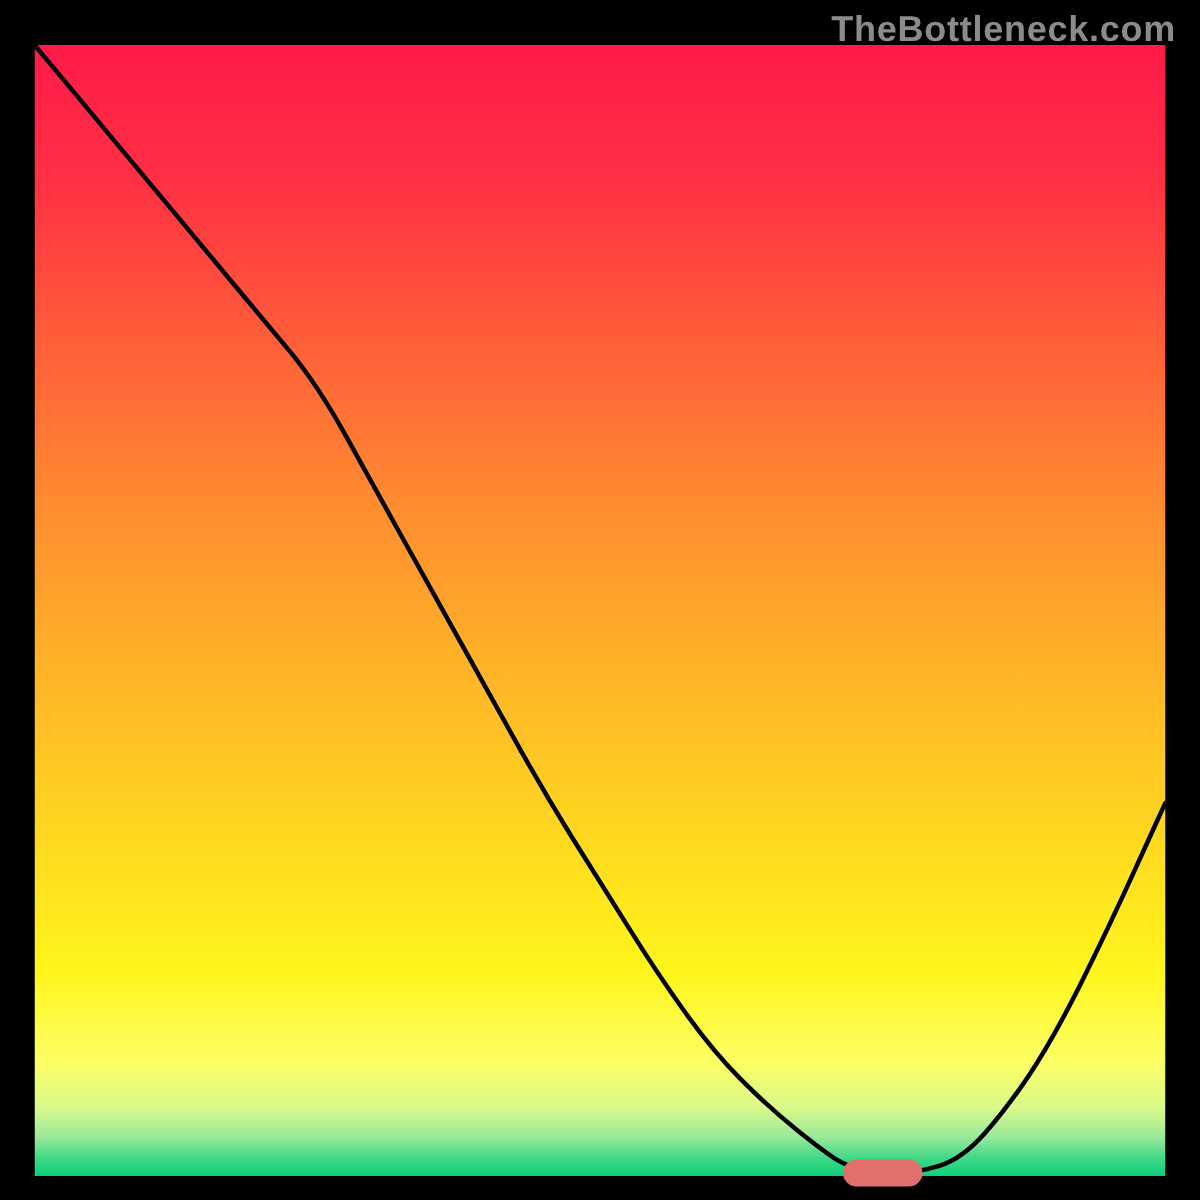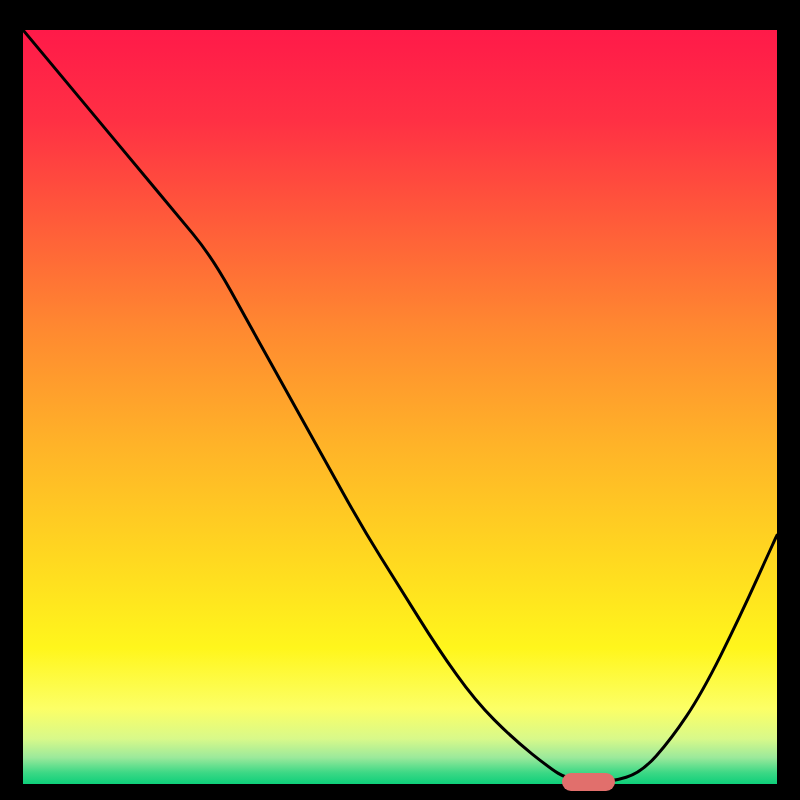--- a/index.html
+++ b/index.html
@@ -43,20 +43,21 @@
     background: #e16f6c;
     border-radius: 9px;
     height: 18px;
   }
 </style>
 </head>
 <body>
 
 <div class="frame">
 
+  <div class="watermark">TheBottleneck.com</div>
 
   <div class="plot">
     <svg id="plot-svg" viewBox="0 0 754 754" width="754" height="754" preserveAspectRatio="none">
       <defs>
         <linearGradient id="bg-grad" x1="0" y1="0" x2="0" y2="1">
             <stop offset="0.00%" stop-color="#ff1a49"></stop>
             <stop offset="12.00%" stop-color="#ff3044"></stop>
             <stop offset="25.00%" stop-color="#ff5a3a"></stop>
             <stop offset="40.00%" stop-color="#ff8a30"></stop>
             <stop offset="55.00%" stop-color="#ffb328"></stop>

